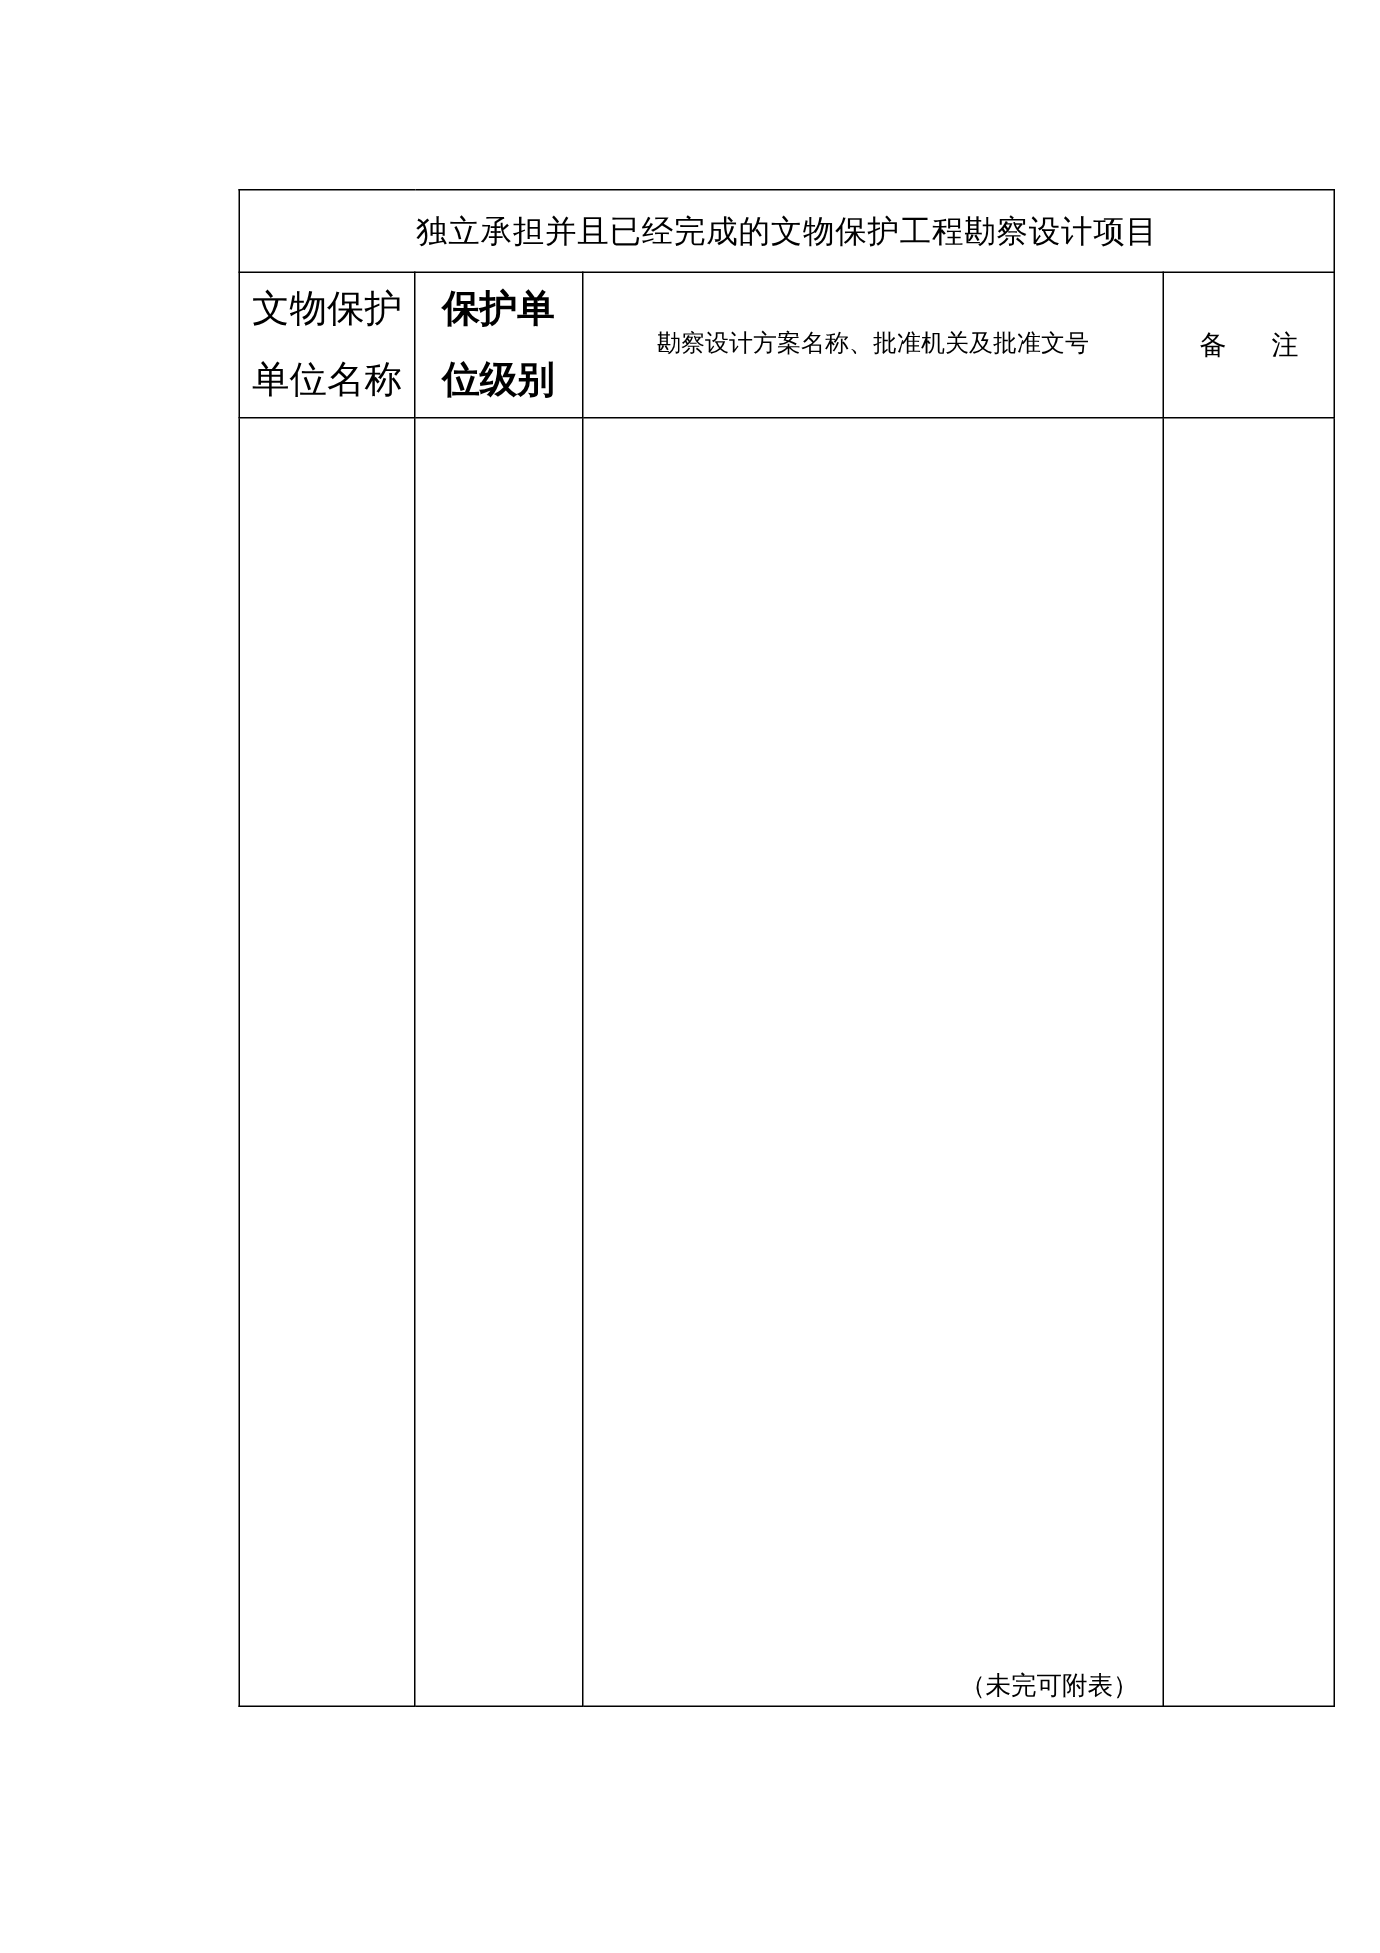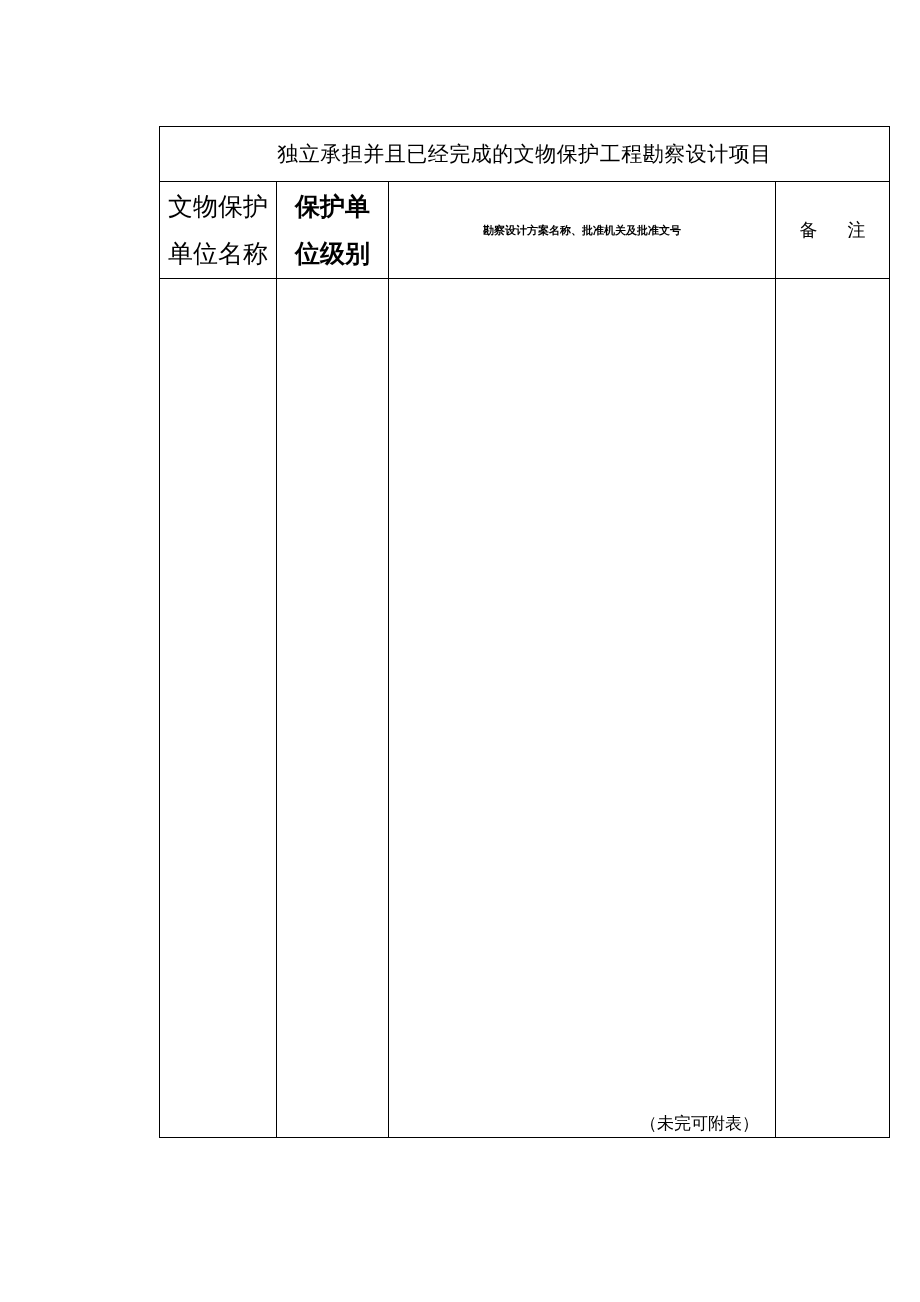--- a/index.html
+++ b/index.html
@@ -56,25 +56,24 @@
   .hdr-name span,
   .hdr-level span {
     display: block;
   }
   .hdr-level {
     text-align: left;
     padding-left: 9px;
     font-weight: bold;
   }
   .hdr-scheme {
-    font-size: 11px;
+    font-size: 16px;
     text-align: left;
     padding: 0 8px;
     line-height: 1.85;
-    font-weight: bold;
   }
   .hdr-remark {
     font-size: 18px;
     letter-spacing: 6px;
     text-indent: 6px;
   }
   
   .body-row td {
     height: 858px;
     vertical-align: top;

